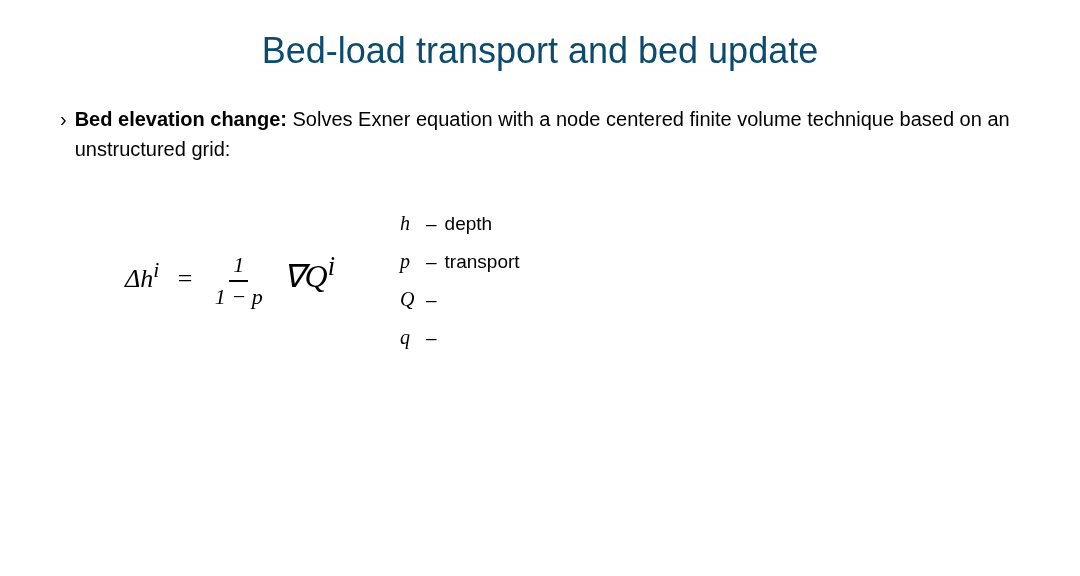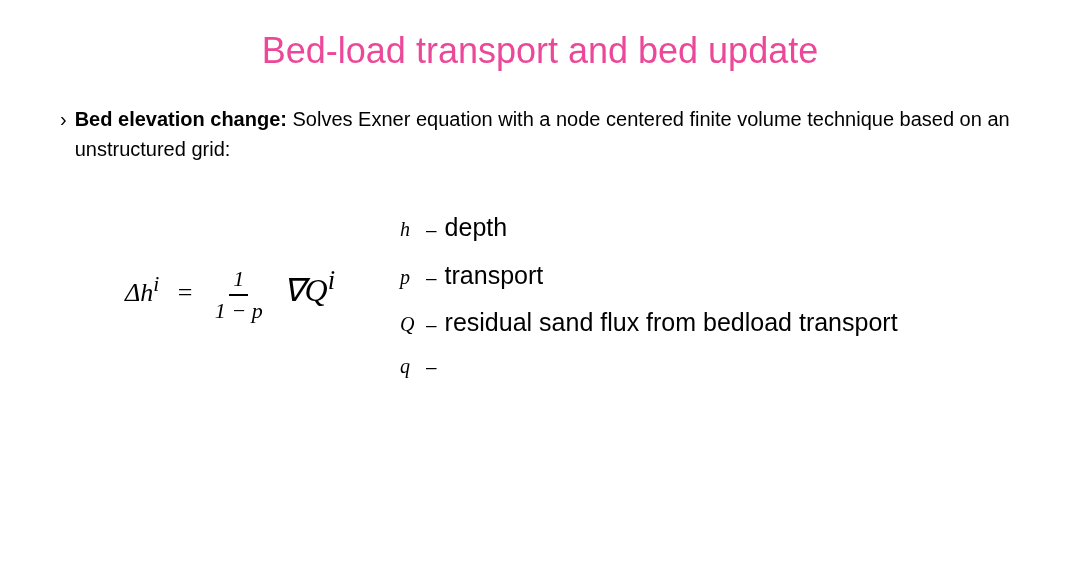--- a/index.html
+++ b/index.html
@@ -22,21 +22,21 @@
       background: #ffffff;
       position: relative;
       padding: 30px 60px;
     }
 
     .title {
       font-size: 36px;
       font-weight: normal;
       text-align: center;
       margin-bottom: 32px;
-      color: #ec4899;
+      color: #0c4a6e;
       font-family: 'Arial', sans-serif;
     }
 
     .content-area {
       display: flex;
       flex-direction: column;
     }
 
     .bullet-point {
       display: flex;
@@ -136,21 +136,21 @@
       font-size: 20px;
       min-width: 20px;
       margin-right: 6px;
     }
 
     .def-dash {
       margin-right: 8px;
     }
 
     .def-text {
-      font-size: 25px;
+      font-size: 19px;
       text-align: right;
     }
   </style>
 </head>
 <body>
 
 <div class="slide">
   <h1 class="title">Bed-load transport and bed update</h1>
 
   <div class="content-area">
@@ -183,21 +183,20 @@
           <span class="def-text">depth</span>
         </div>
         <div class="def-item">
           <span class="def-var"><em>p</em></span>
           <span class="def-dash">–</span>
           <span class="def-text">transport</span>
         </div>
         <div class="def-item">
           <span class="def-var"><em>Q</em></span>
           <span class="def-dash">–</span>
-          <span class="def-text">residual sand flux from bedload transport</span>
         </div>
         <div class="def-item">
           <span class="def-var"><em>q</em></span>
           <span class="def-dash">–</span>
         </div>
       </div>
     </div>
   </div>
 </div>
 

